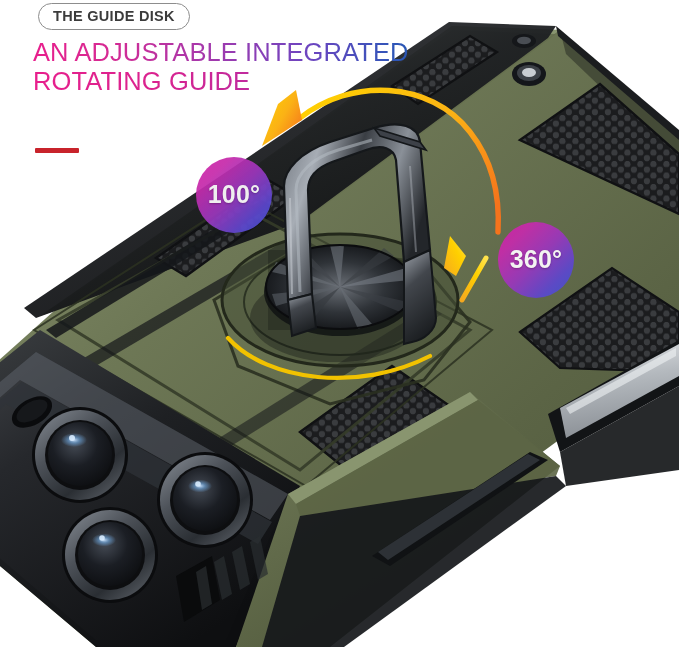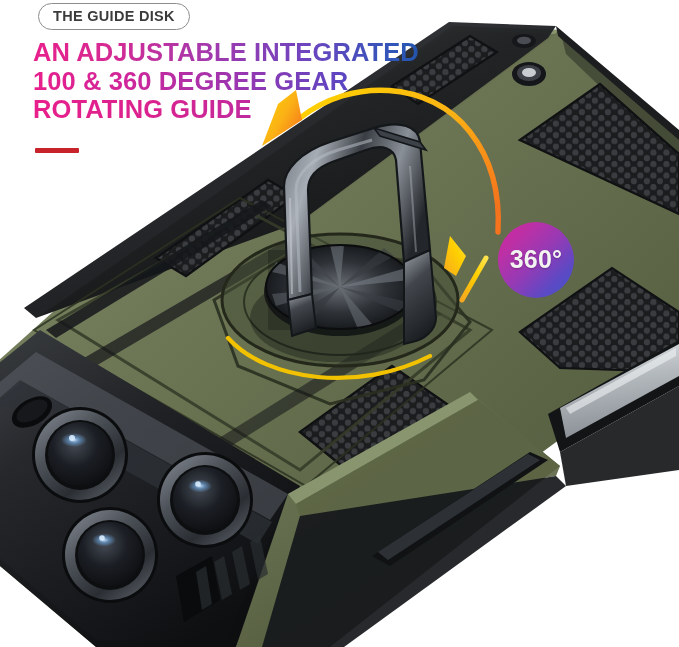--- a/index.html
+++ b/index.html
@@ -13,21 +13,21 @@
   .pill{
     position:absolute;left:38px;top:3px;
     padding:4px 14px 5px 14px;
     border:1.4px solid #8d8d8d;border-radius:20px;
     font-size:14.5px;font-weight:bold;letter-spacing:.3px;
     color:#3b3b3b;background:rgba(255,255,255,.93);
     white-space:nowrap;
   }
   #headline{position:absolute;left:33px;top:38px;width:420px;}
   .hl{
-    display:block;font-size:25.5px;font-weight:bold;line-height:28.5px;
+    display:block;font-size:25.5px;font-weight:normal;line-height:28.5px;
     letter-spacing:.1px;white-space:nowrap;
     background:linear-gradient(90deg,#e81f8c 0%,#d62a93 18%,#a339ad 42%,#6c45c0 66%,#2f56b8 86%,#14529f 100%);
     -webkit-background-clip:text;background-clip:text;
     -webkit-text-fill-color:transparent;color:#a339ad;
   }
   .hl.l2{background:linear-gradient(90deg,#e81f8c 0%,#d0269a 22%,#9c36b0 48%,#5c46c2 74%,#23409f 100%);
     -webkit-background-clip:text;background-clip:text;-webkit-text-fill-color:transparent;}
   .hl.l3{background:linear-gradient(90deg,#e81f8c 0%,#d9238f 30%,#b62da4 60%,#8a37b4 100%);
     -webkit-background-clip:text;background-clip:text;-webkit-text-fill-color:transparent;}
   #accent-dash{position:absolute;left:35px;top:148px;width:44px;height:5px;
@@ -336,23 +336,25 @@
       <g>
         <path d="M228,338 C268,382 360,392 430,356" fill="none" stroke="#f2c200" stroke-width="4.2" stroke-linecap="round"></path>
       </g>
     </g>
   </svg>
 
   <div class="pill">THE GUIDE DISK</div>
 
   <div id="headline">
     <span class="hl l1">AN ADJUSTABLE INTEGRATED</span>
-    <span class="hl l2">100 &amp; 360 DEGREE GEAR</span>
     <span class="hl l3">ROTATING GUIDE</span>
   </div>
 
   <div id="accent-dash"></div>
 
+  <div class="deg-badge" id="badge-100">
+    <span>100°</span>
+  </div>
   <div class="deg-badge" id="badge-360">
     <span>360°</span>
   </div>
 
 </div>
 
 </body></html>

